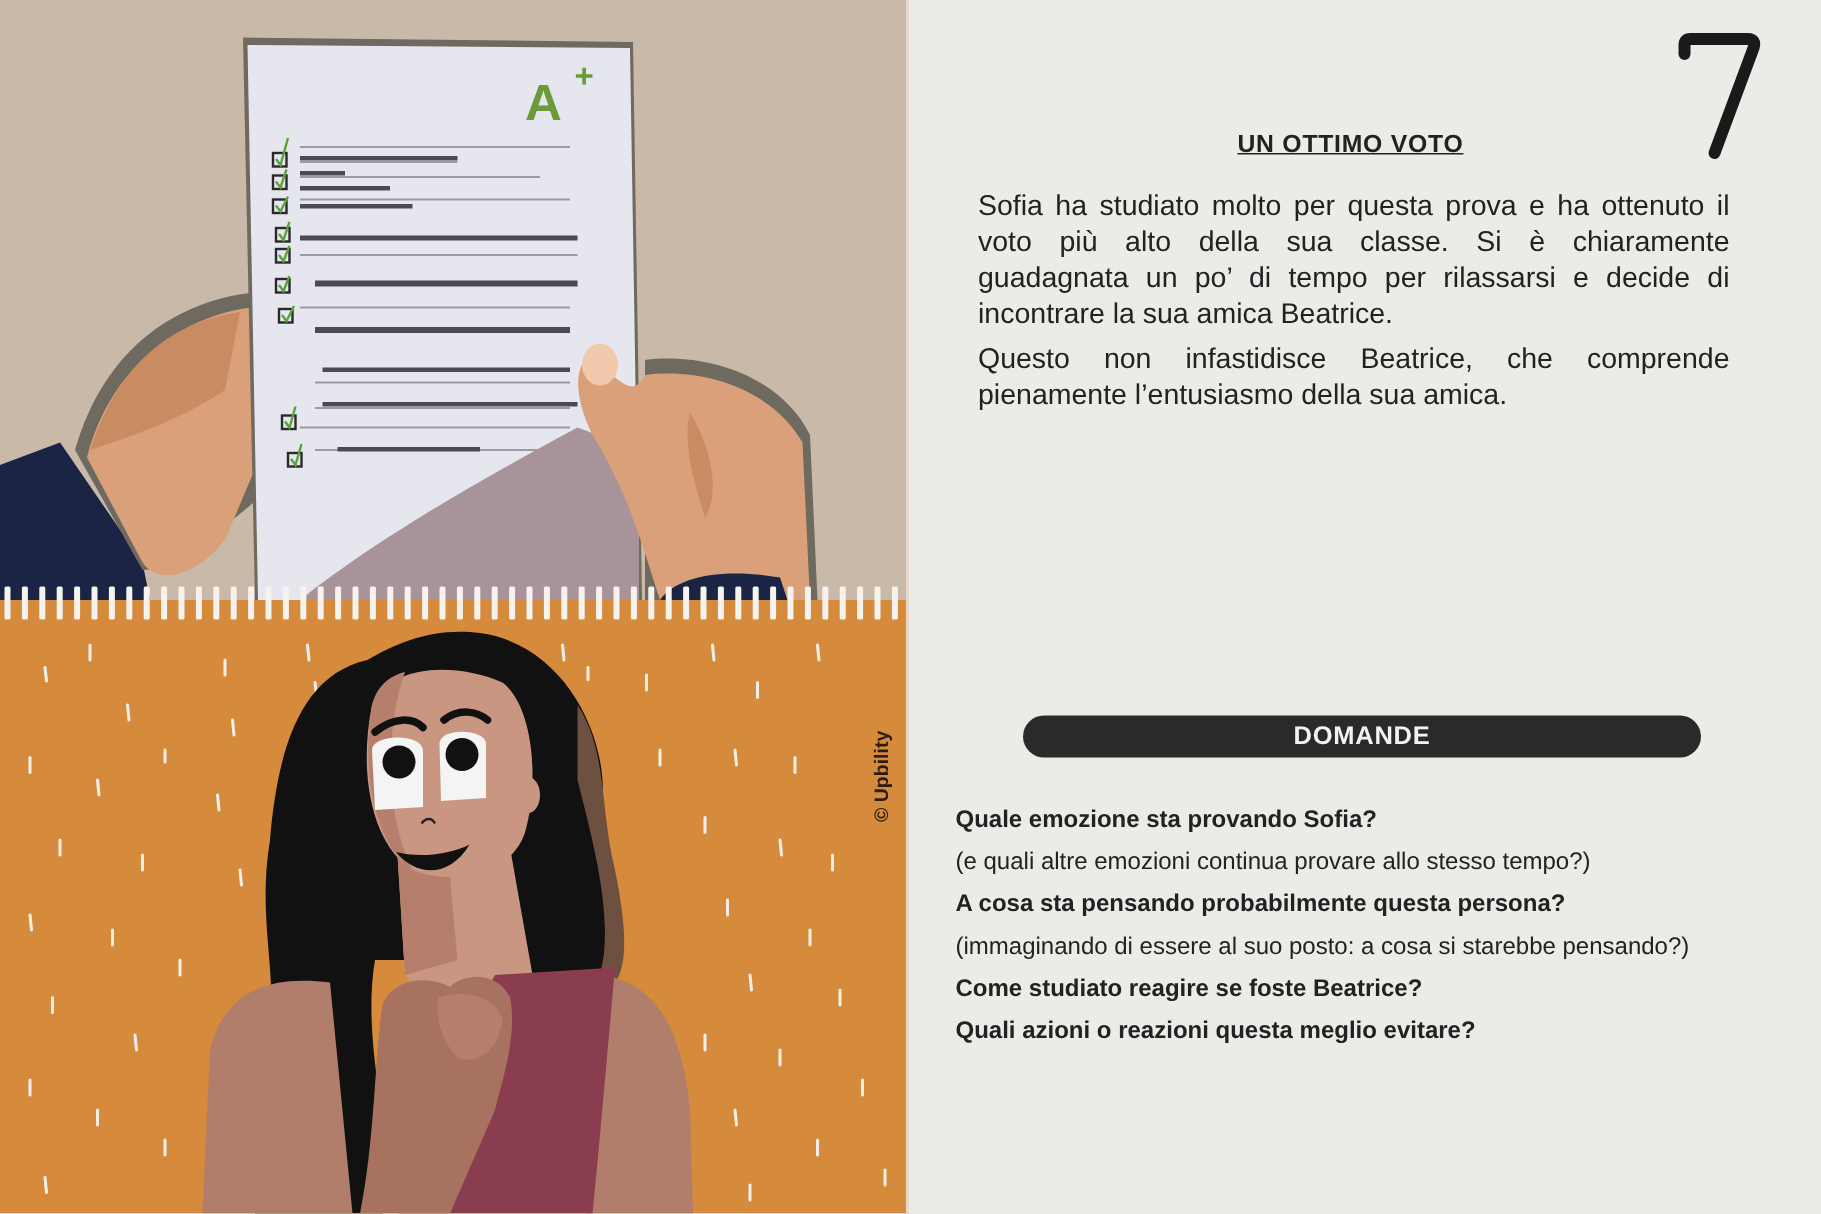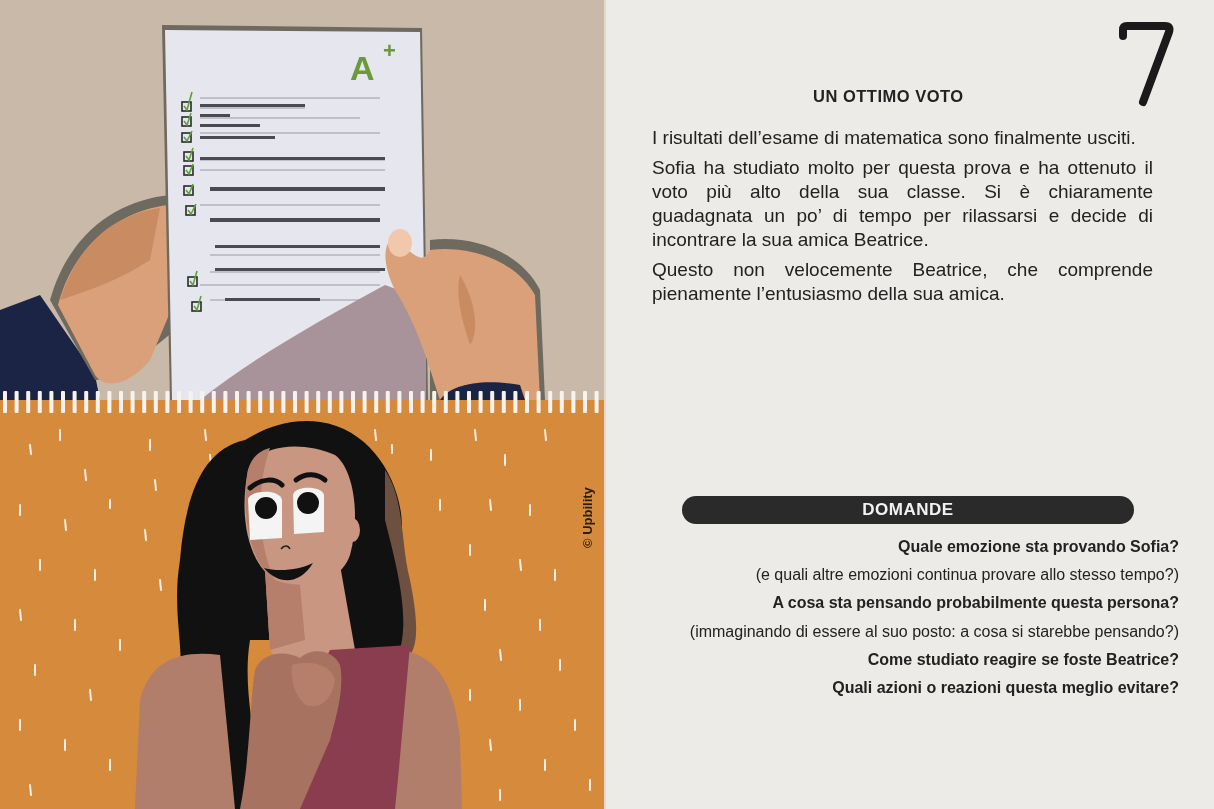--- a/index.html
+++ b/index.html
@@ -8,38 +8,38 @@
 
     .illustration { position: absolute; left: 0; top: 0; width: 606px; height: 809px; overflow: hidden; }
     .illustration svg { display: block; }
 
     .text-page { position: absolute; left: 607px; top: 0; width: 607px; height: 809px; background: #ecebe8; }
 
     .card-number {
       position: absolute; left: 510px; top: 22px; width: 60px; height: 88px;
     }
     .card-title {
-      position: absolute; left: 206px; top: 87px;
-      font-weight: bold; font-size: 16.5px; letter-spacing: 0.5px; color: #222;
+      position: absolute; left: 218px; top: 87px;
+      font-weight: bold; font-size: 16.5px; letter-spacing: 0.5px; color: #222; text-decoration: underline;
     }
     .story {
       position: absolute; left: 45px; top: 126px; width: 501px;
       font-size: 19px; line-height: 24px; color: #222; text-align: justify;
     }
     .story p { margin-bottom: 6px; }
 
     .questions-header {
-      position: absolute; left: 75px; top: 496px; width: 452px; height: 28px;
+      position: absolute; left: 75px; top: 477px; width: 452px; height: 28px;
       background: #2b2a2a; border-radius: 14px;
       color: #f2f2f2; font-weight: bold; font-size: 17px; letter-spacing: 0.5px;
       display: flex; align-items: center; justify-content: center;
     }
     .questions {
       position: absolute; left: 30px; top: 533px; width: 542px;
-      text-align: right; font-size: 16px; color: #222;
+      text-align: left; font-size: 16px; color: #222;
     }
     .questions .q { font-weight: bold; height: 28.2px; line-height: 28px; }
     .questions .hint { height: 28.2px; line-height: 28px; }
 
     .copyright {
       position: absolute; left: 580px; top: 548px;
       transform: rotate(-90deg); transform-origin: left top;
       font-size: 13px; color: #2a1c10; white-space: nowrap; font-weight: bold;
     }
   </style>
@@ -270,23 +270,22 @@
 </div>
 
 <div class="text-page">
   <svg class="card-number" viewBox="0 0 60 88" xmlns="http://www.w3.org/2000/svg">
     <path d="M6 14 L6 8 Q6 4 10 4 L48 4 Q54 4 52 10 L26 80" fill="none" stroke="#1a1a1a" stroke-width="8" stroke-linecap="round" stroke-linejoin="round"></path>
   </svg>
 
   <h1 class="card-title">UN OTTIMO VOTO</h1>
 
   <div class="story">
-    <p>I risultati dell’esame di matematica sono finalmente usciti.</p>
     <p>Sofia ha studiato molto per questa prova e ha ottenuto il voto più alto della sua classe. Si è chiaramente guadagnata un po’ di tempo per rilassarsi e decide di incontrare la sua amica Beatrice.</p>
-    <p>Questo non velocemente Beatrice, che comprende pienamente l’entusiasmo della sua amica.</p>
+    <p>Questo non infastidisce Beatrice, che comprende pienamente l’entusiasmo della sua amica.</p>
   </div>
 
   <div class="questions-header">DOMANDE</div>
 
   <div class="questions">
     <div class="q">Quale emozione sta provando Sofia?</div>
     <div class="hint">(e quali altre emozioni continua provare allo stesso tempo?)</div>
     <div class="q">A cosa sta pensando probabilmente questa persona?</div>
     <div class="hint">(immaginando di essere al suo posto: a cosa si starebbe pensando?)</div>
     <div class="q">Come studiato reagire se foste Beatrice?</div>

